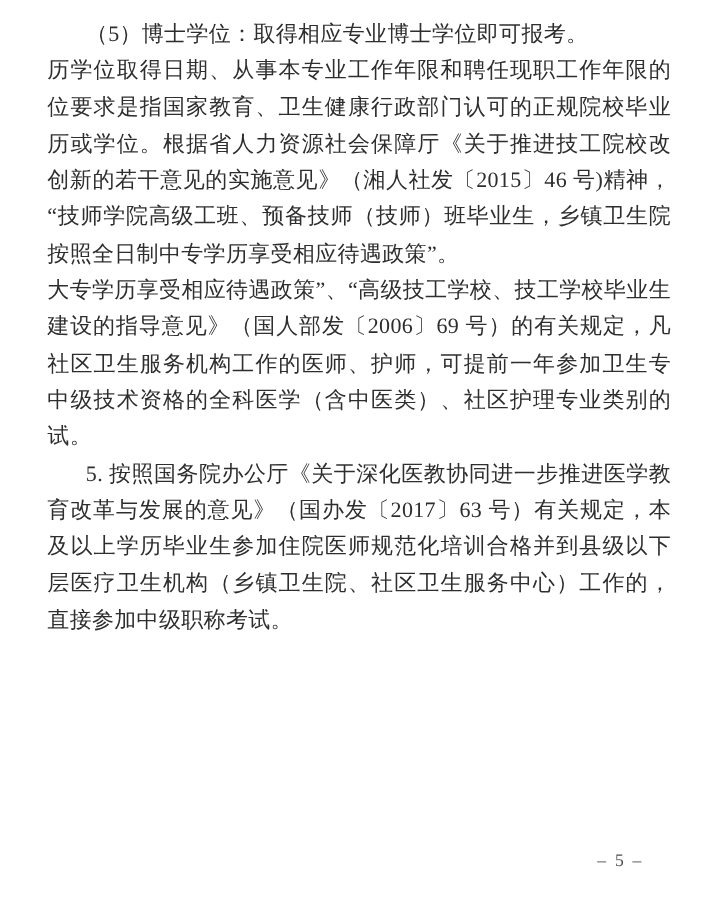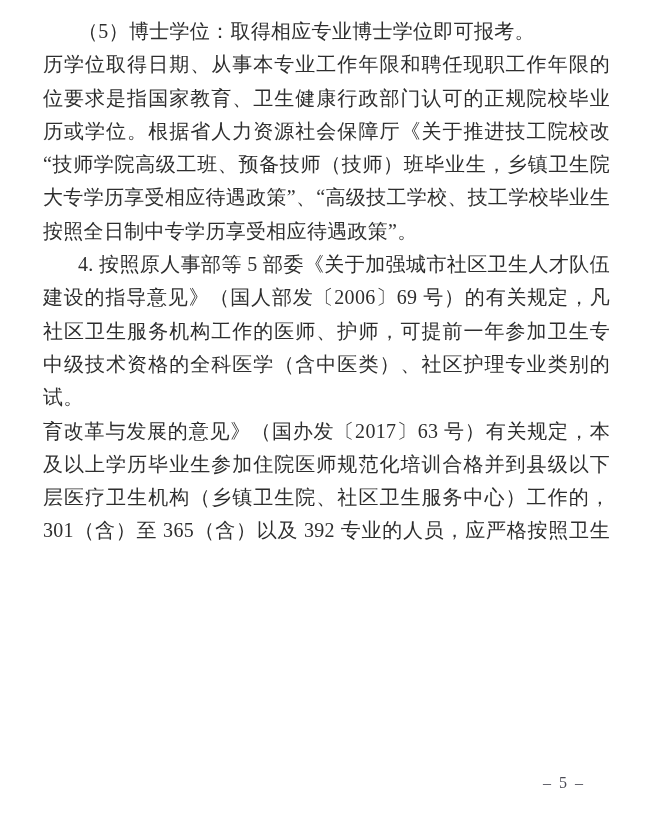--- a/index.html
+++ b/index.html
@@ -54,27 +54,28 @@
 </style>
 </head>
 <body>
 
 <div class="page">
   <main class="body-text">
     <p class="line indent">（5）博士学位：取得相应专业博士学位即可报考。</p>
     <p class="line full">历学位取得日期、从事本专业工作年限和聘任现职工作年限的计</p>
     <p class="line full">位要求是指国家教育、卫生健康行政部门认可的正规院校毕业学</p>
     <p class="line full">历或学位。根据省人力资源社会保障厅《关于推进技工院校改革</p>
+    <p class="line full">创新的若干意见的实施意见》（湘人社发〔2015〕46 号)精神，</p>
     <p class="line full">“技师学院高级工班、预备技师（技师）班毕业生，乡镇卫生院</p>
+    <p class="line">按照全日制中专学历享受相应待遇政策”。</p>
     <p class="line full">大专学历享受相应待遇政策”、“高级技工学校、技工学校毕业生</p>
-    <p class="line">按照全日制中专学历享受相应待遇政策”。</p>
-    <p class="line indent full">4. 按照原人事部等 5 部委《关于加强城市社区卫生人才队伍</p>
     <p class="line full">建设的指导意见》（国人部发〔2006〕69 号）的有关规定，凡到</p>
     <p class="line full">社区卫生服务机构工作的医师、护师，可提前一年参加卫生专业</p>
     <p class="line full">中级技术资格的全科医学（含中医类）、社区护理专业类别的考</p>
     <p class="line">试。</p>
+    <p class="line indent full">5. 按照国务院办公厅《关于深化医教协同进一步推进医学教</p>
     <p class="line full">育改革与发展的意见》（国办发〔2017〕63 号）有关规定，本科</p>
     <p class="line full">及以上学历毕业生参加住院医师规范化培训合格并到县级以下基</p>
     <p class="line full">层医疗卫生机构（乡镇卫生院、社区卫生服务中心）工作的，可</p>
-    <p class="line full">301（含）至 365（含）以及 392 专业的人员，应严格按照卫生</p>
+    <p class="line">直接参加中级职称考试。</p>
   </main>
   <div class="page-footer">– 5 –</div>
 </div>
 
 </body></html>

